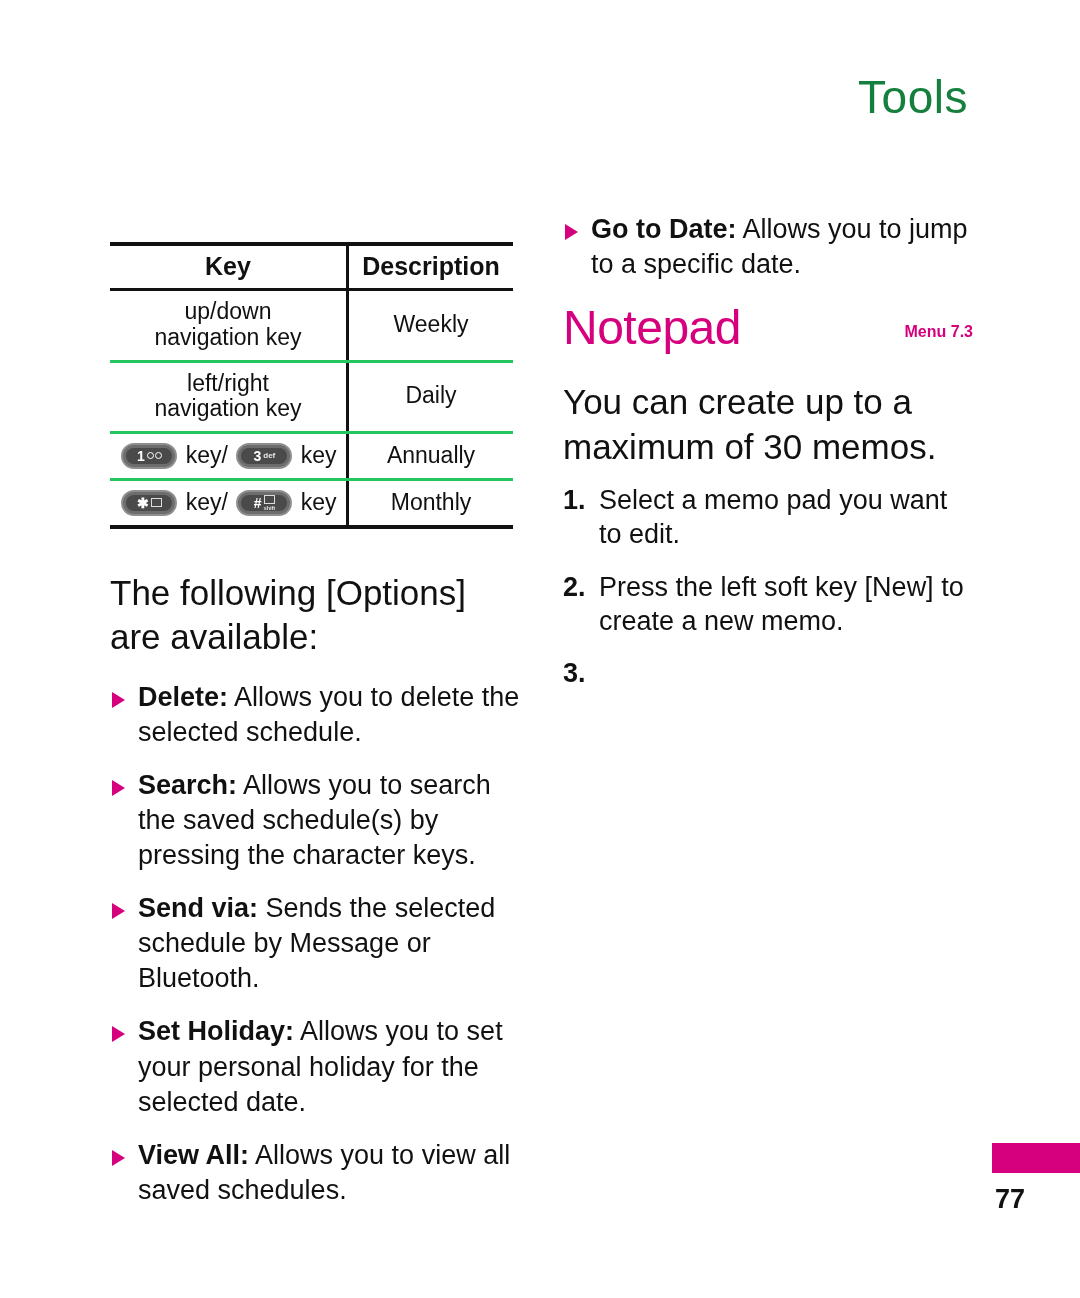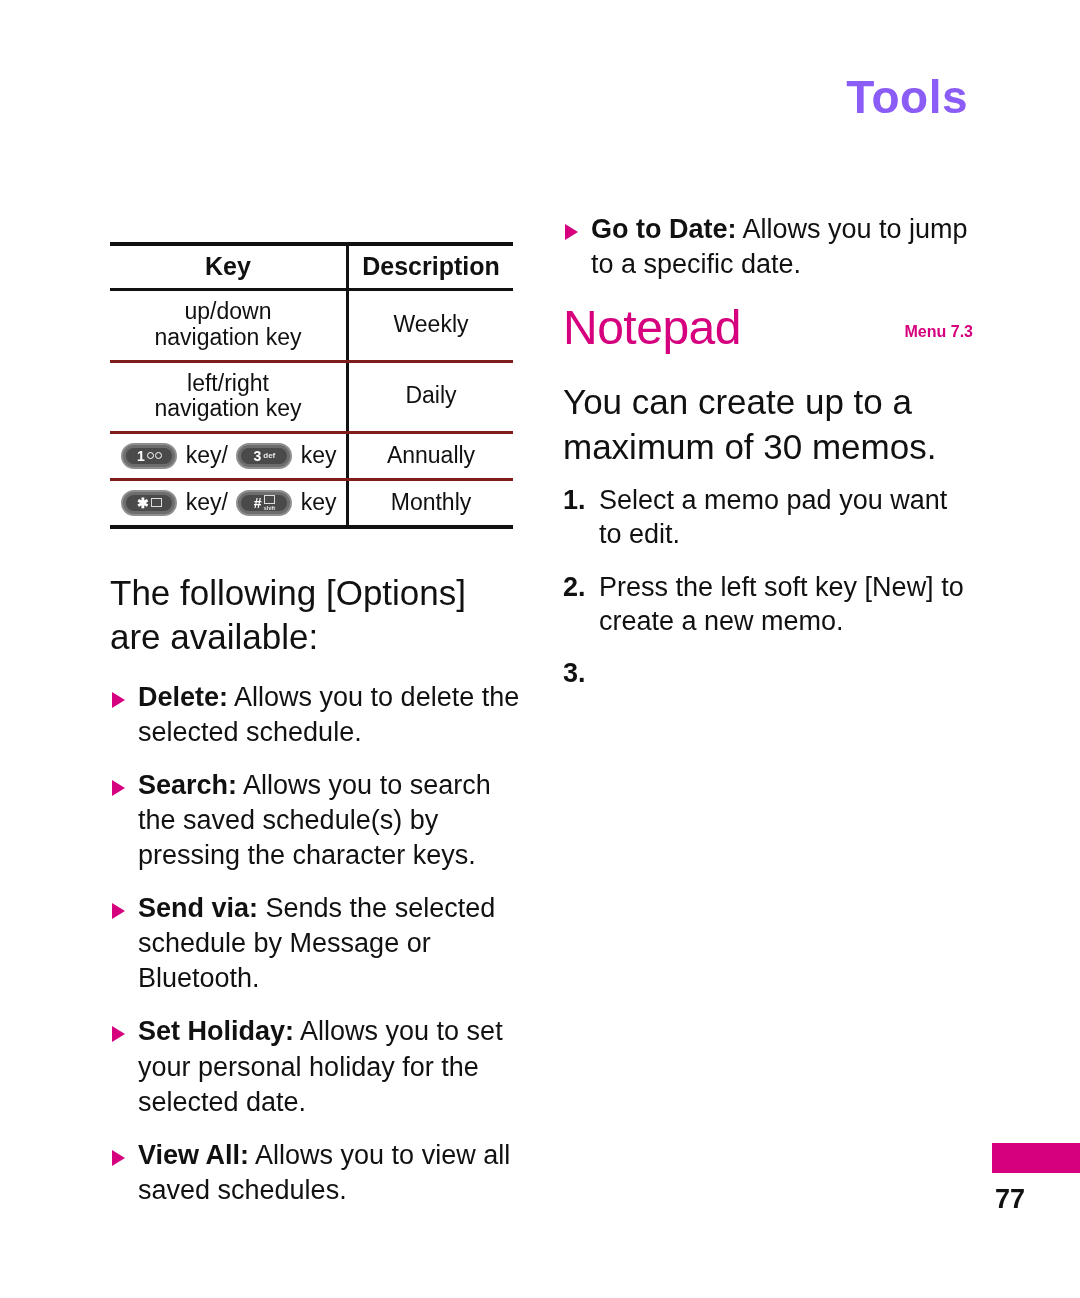--- a/index.html
+++ b/index.html
@@ -15,22 +15,22 @@
     color: #111111;
     overflow: hidden;
   }
 
   
   .page-header {
     position: absolute;
     top: 74px;
     right: 112px;
     font-size: 46px;
-    font-weight: 700;
-    color: #8b5cf6;
+    font-weight: 400;
+    color: #15803d;
     letter-spacing: 0.5px;
     line-height: 1;
   }
 
   
   .columns {
     position: absolute;
     top: 200px;
     left: 0;
     width: 1080px;
@@ -54,21 +54,21 @@
     border-bottom: 3px solid #111111;
     font-size: 25px;
     font-weight: bold;
     padding: 6px 0 7px 0;
     text-align: center;
     color: #111111;
   }
   .key-table th.col-key   { width: 236px; }
   .key-table th.col-desc  { width: 164px; border-left: 3px solid #111111; }
   .key-table td {
-    border-bottom: 3px solid #7f1d1d;
+    border-bottom: 3px solid #22c55e;
     font-size: 23px;
     text-align: center;
     padding: 8px 4px 9px 4px;
     line-height: 1.12;
     color: #111111;
     vertical-align: middle;
   }
   .key-table td.desc { border-left: 3px solid #111111; }
   .key-table tr:last-child td { border-bottom: 4px solid #111111; }
   .keycell { white-space: nowrap; }

